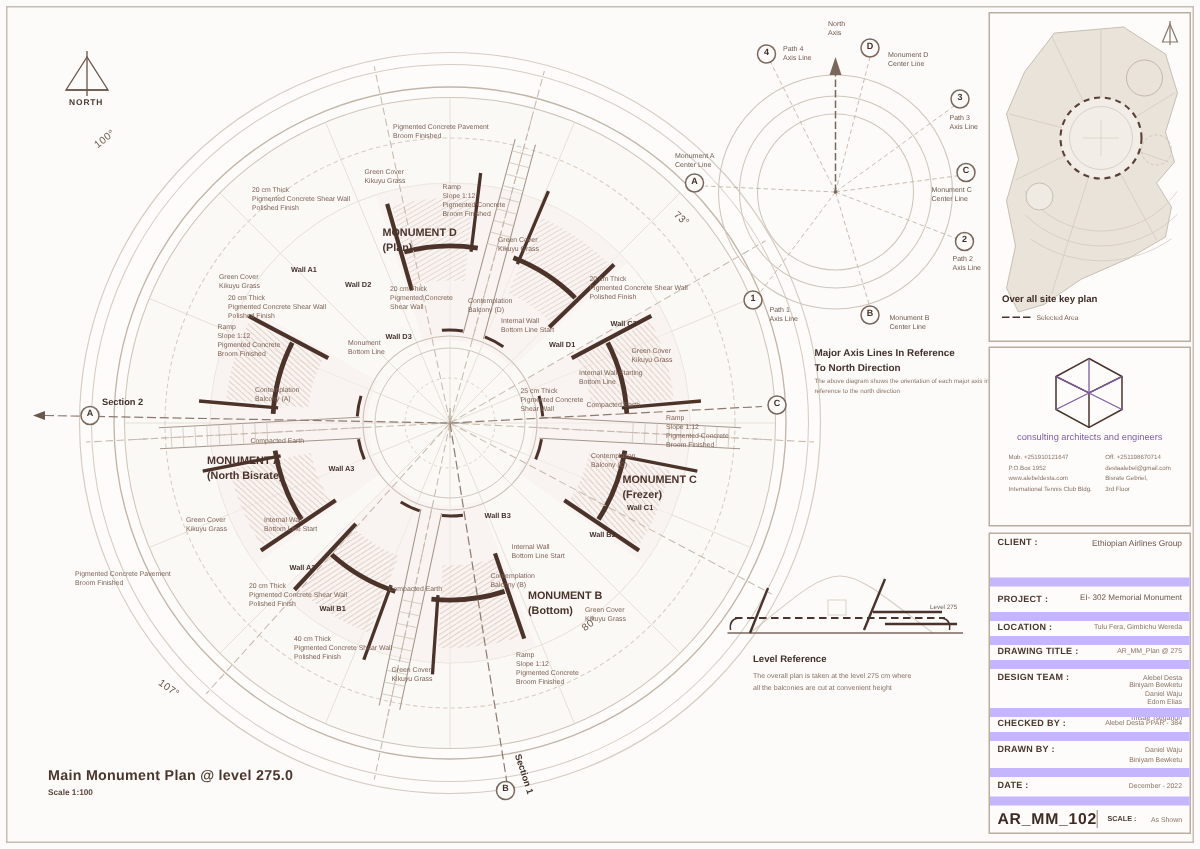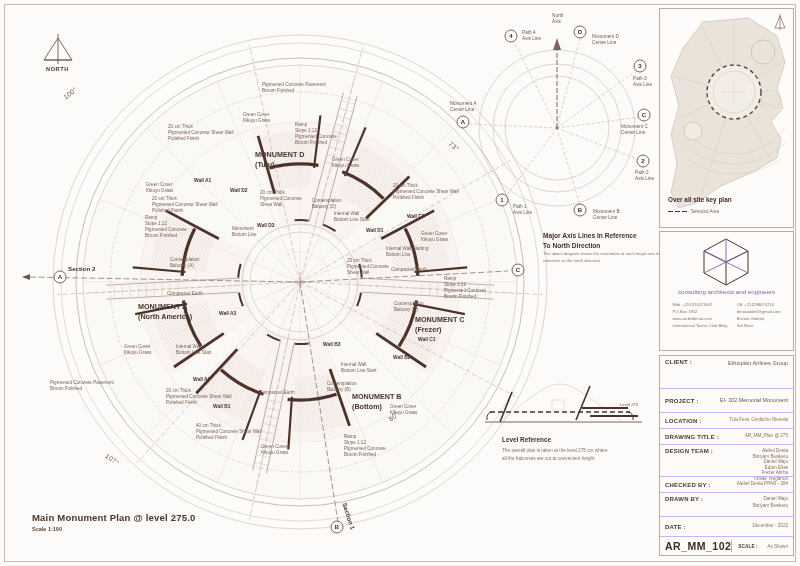--- a/index.html
+++ b/index.html
@@ -36,21 +36,21 @@
   .sk-title{position:absolute;left:8px;bottom:24px;font-size:6.4px;font-weight:bold;color:#3f2b24;}
   .sk-legend{position:absolute;left:8px;bottom:13px;font-size:4.5px;color:#7a5f52;display:flex;align-items:center;}
   .sk-legend i{display:inline-block;width:5px;height:1.6px;background:#4a332c;margin-right:2px;}
   .logobox{top:231px;height:120px;text-align:center;}
   .brand{margin-top:2px;font-size:16px;font-weight:bold;letter-spacing:-.4px;color:#3f2b24;}
   .brand .d{color:#7d5fa5;}
   .tagline{font-size:6.2px;color:#7d5fa5;margin-top:0px;}
   .contacts{display:flex;justify-content:center;gap:9px;margin-top:7px;font-size:4.1px;color:#8a7265;text-align:left;line-height:1.7;}
   
   .tblock{top:355px;height:201px;display:flex;flex-direction:column;}
-  .tb-row{display:flex;padding:3px 5px;border-top:1px solid #c4b5fd;box-sizing:border-box;align-items:flex-start;}
+  .tb-row{display:flex;padding:3px 5px;border-top:6px solid #c4b5fd;box-sizing:border-box;align-items:flex-start;}
   .tb-row:first-child{border-top:none;}
   .tb-label{font-weight:bold;font-size:6px;color:#4a372e;letter-spacing:.2px;}
   .tb-value{margin-left:auto;text-align:right;font-size:4.6px;color:#8a7060;line-height:1.5;}
   .tb-num{font-size:10.5px;font-weight:bold;color:#3f2b24;letter-spacing:.5px;align-self:center;}
   .tb-scale{margin-left:auto;border-left:1px solid #b8aea2;align-self:stretch;display:flex;align-items:center;padding-left:6px;width:58px;}
   .tb-scale .sl{font-size:4.8px;font-weight:bold;color:#4a372e;}
   .tb-scale .sv{margin-left:auto;font-size:4.6px;color:#8a7060;}
 </style>
 </head>
 <body>
@@ -202,21 +202,21 @@
         <div>Pigmented Concrete</div>
         <div>Broom Finished</div>
       </div>
       <div class="anno" style="left: 168px; top: 124px;">
         <div>20 cm Thick</div>
         <div>Pigmented Concrete Shear Wall</div>
         <div>Polished Finish</div>
       </div>
       <div class="anno big" style="left: 255px; top: 150px;">
         <div>MONUMENT D</div>
-        <div>(Tulu)</div>
+        <div>(Plan)</div>
       </div>
       <div class="anno" style="left: 332px; top: 157px;">
         <div>Green Cover</div>
         <div>Kikuyu Grass</div>
       </div>
       <div class="anno" style="left: 146px; top: 182px;">
         <div>Green Cover</div>
         <div>Kikuyu Grass</div>
       </div>
       <div class="anno" style="left: 152px; top: 196px;">
@@ -259,21 +259,21 @@
       <div class="anno marker" style="left: 60px; top: 277px;">A</div>
       <div class="anno" style="left: 170px; top: 257px;">
         <div>Contemplation</div>
         <div>Balcony (A)</div>
       </div>
       <div class="anno" style="left: 167px; top: 291px;">
         <div>Compacted Earth</div>
       </div>
       <div class="anno big" style="left: 138px; top: 302px;">
         <div>MONUMENT A</div>
-        <div>(North America)</div>
+        <div>(North Bisrate)</div>
       </div>
       <div class="anno" style="left: 124px; top: 344px;">
         <div>Green Cover</div>
         <div>Kikuyu Grass</div>
       </div>
       <div class="anno" style="left: 176px; top: 344px;">
         <div>Internal Wall</div>
         <div>Bottom Line Start</div>
       </div>
       <div class="anno wall" style="left: 219px; top: 311px;">

